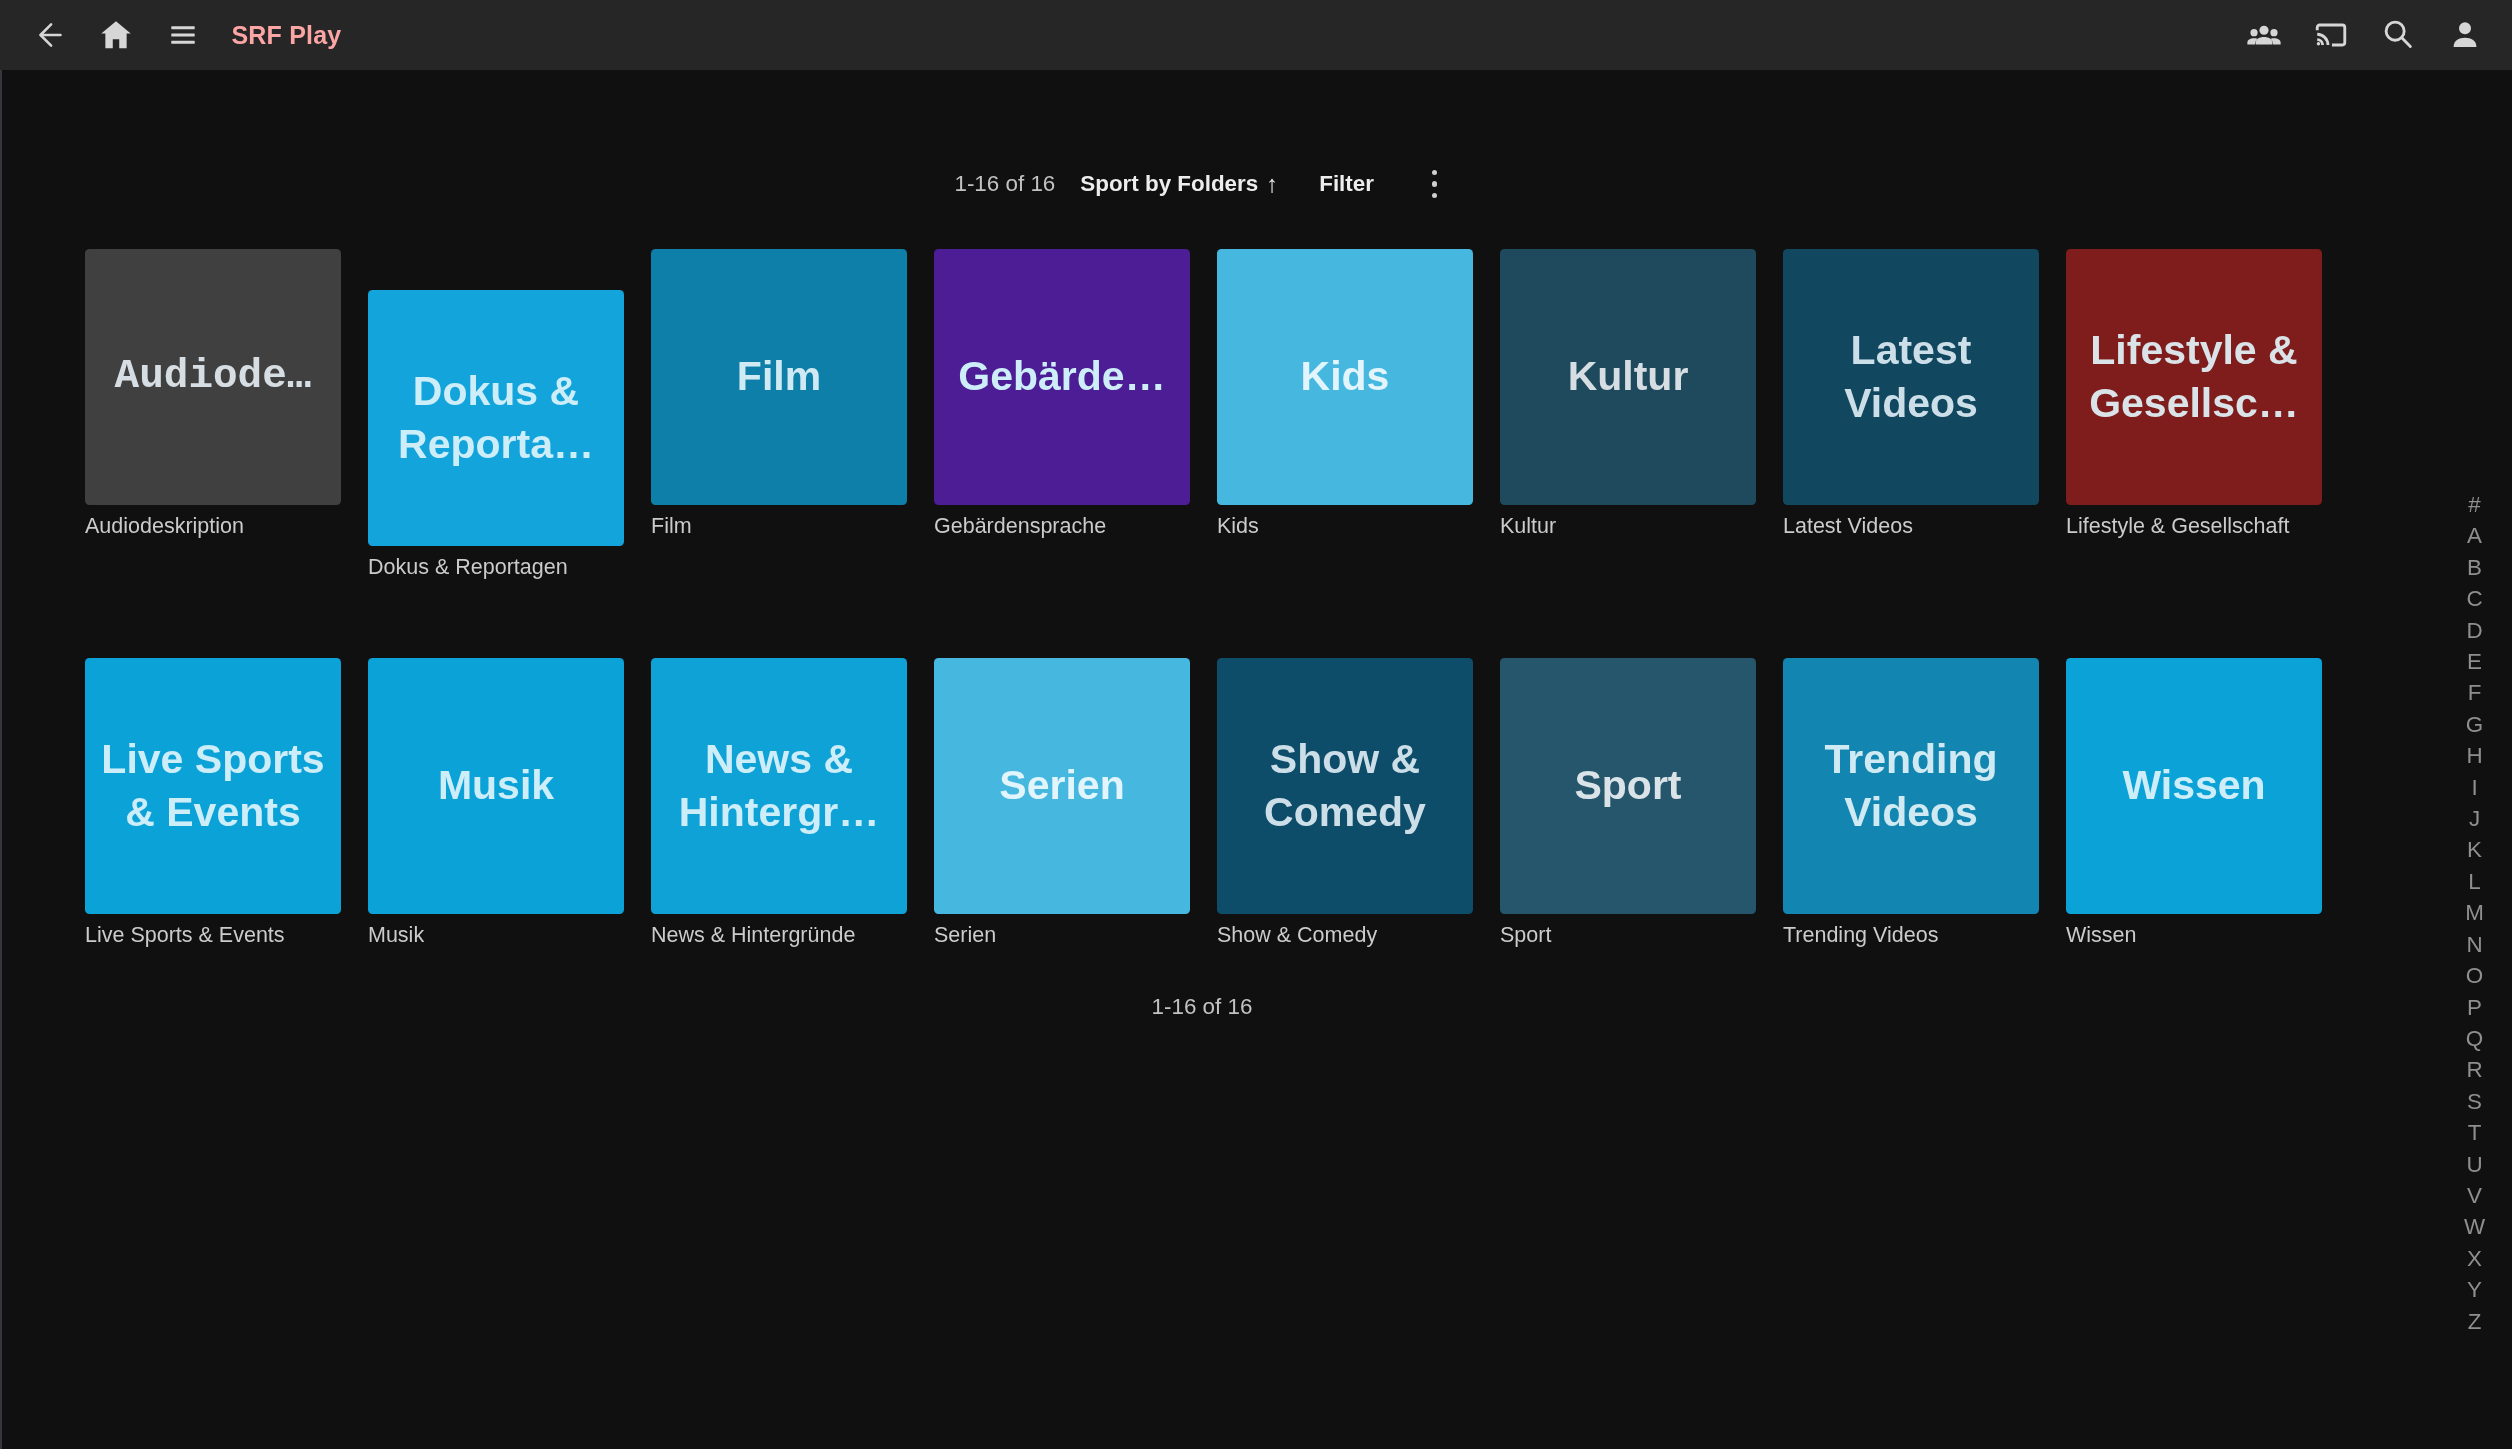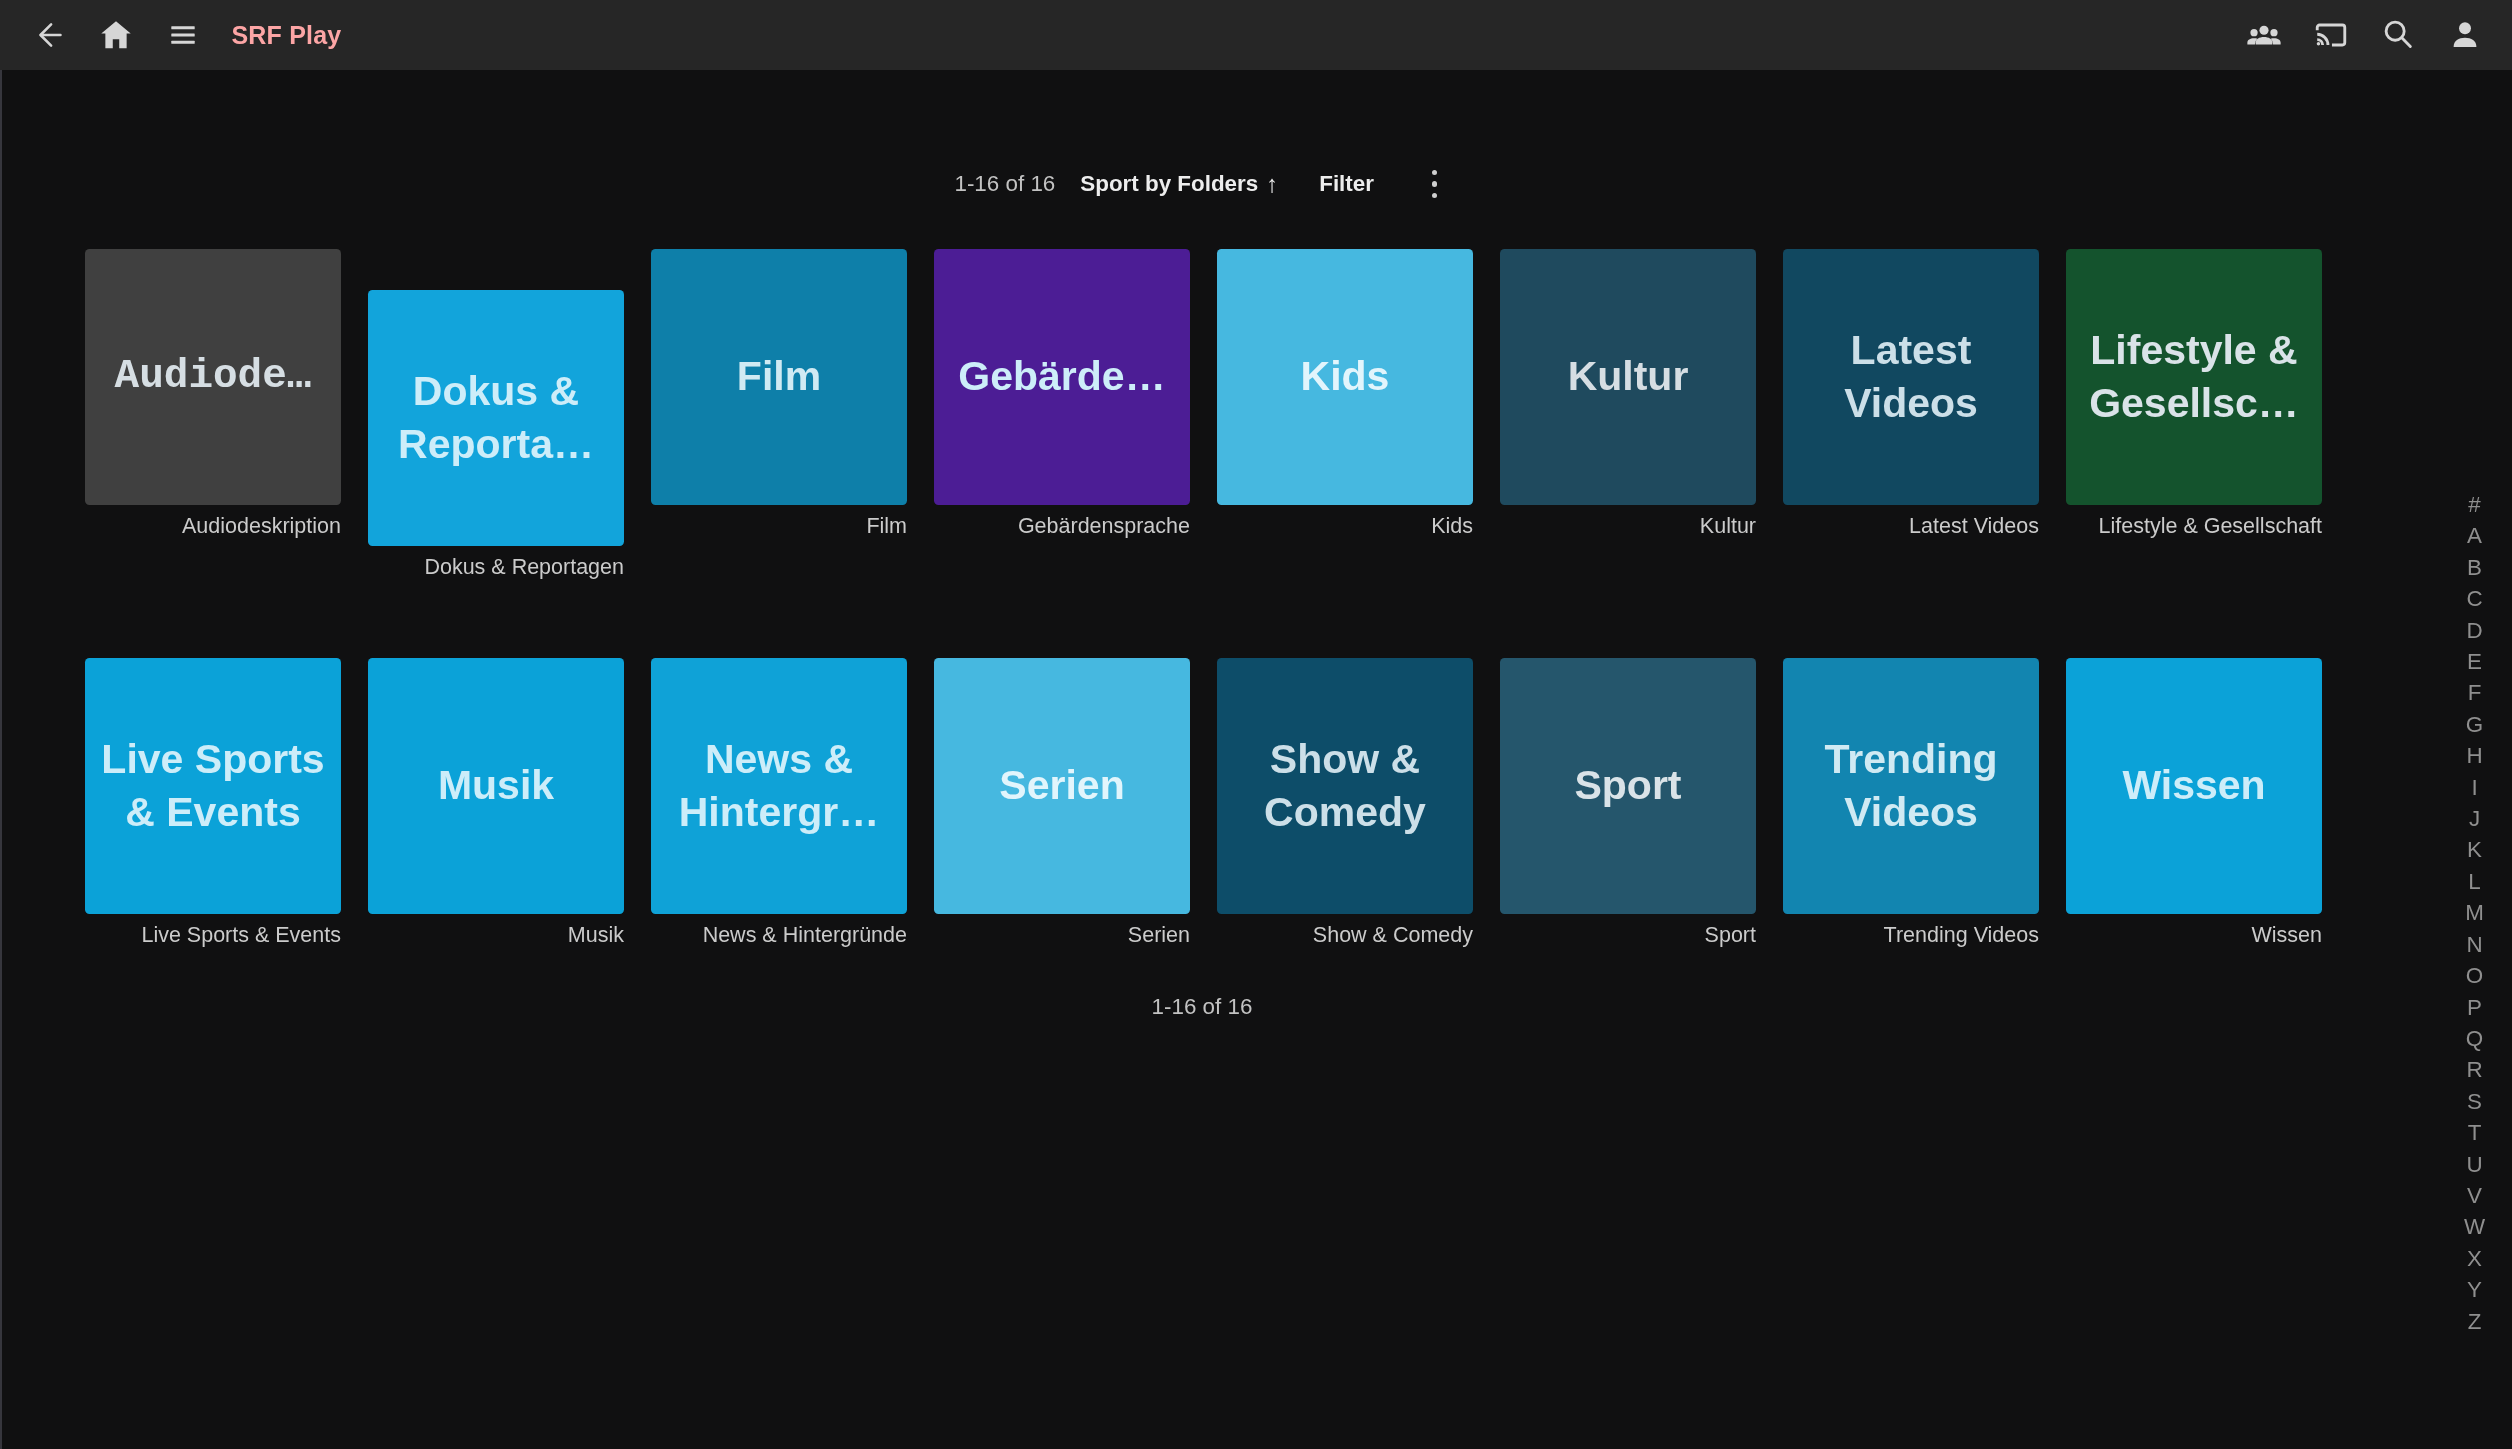--- a/index.html
+++ b/index.html
@@ -58,21 +58,21 @@
     width:256px; height:256px; border-radius:4.5px;
     display:flex; align-items:center; justify-content:center;
     text-align:center; cursor:pointer;
   }
   .tile-label {
     font-size:41px; font-weight:bold; line-height:1.3;
     padding:0 16px; display:block;
   }
   .caption {
     margin-top:8px; height:27px; line-height:27px;
-    text-align:right; font-size:21.5px; color:#cbcbcb; white-space:nowrap;
+    text-align:left; font-size:21.5px; color:#cbcbcb; white-space:nowrap;
   }
 
   
   .page-count {
     position:absolute; top:994px; left:0; right:108px;
     text-align:center; font-size:22.4px; color:#c2c2c2; z-index:2;
   }
 
   
   .alpha {
@@ -202,21 +202,21 @@
   </div>
 
   <div class="cell">
     <div class="tile" style="background: rgb(17, 72, 96);">
       <span class="tile-label" style="color: rgb(204, 223, 232);">Latest Videos</span>
     </div>
     <div class="caption">Latest Videos</div>
   </div>
 
   <div class="cell">
-    <div class="tile" style="background: #14532d;">
+    <div class="tile" style="background: #7f1d1d;">
       <span class="tile-label" style="color: rgb(218, 227, 232);">Lifestyle &amp; Gesellsc…</span>
     </div>
     <div class="caption">Lifestyle &amp; Gesellschaft</div>
   </div>
 
   <div class="cell">
     <div class="tile" style="background: rgb(11, 162, 216);">
       <span class="tile-label" style="color: rgb(205, 237, 249);">Live Sports &amp; Events</span>
     </div>
     <div class="caption">Live Sports &amp; Events</div>

